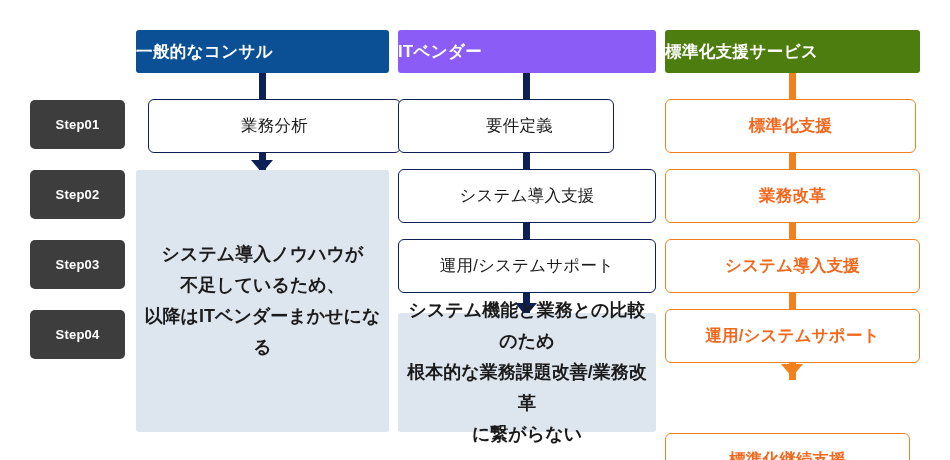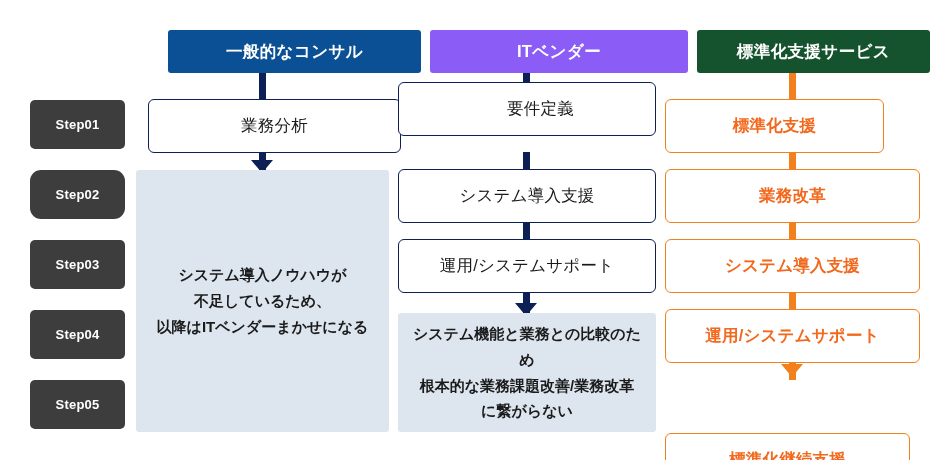--- a/index.html
+++ b/index.html
@@ -42,23 +42,22 @@
   .col-header {
     position: absolute;
     height: 43px;
     top: 30px;
     border-radius: 3px;
     color: #ffffff;
     font-size: 16.5px;
     font-weight: bold;
     display: flex;
     align-items: center;
-    justify-content: center;
+    justify-content: flex-start;
     letter-spacing: 0.4px;
-    margin-left: 32px;
   }
 
   
   .box {
     position: absolute;
     height: 54px;
     background: #ffffff;
     border-radius: 6px;
     display: flex;
     align-items: center;
@@ -81,21 +80,21 @@
   
   .callout {
     position: absolute;
     background: #dde5ef;
     border-radius: 3px;
     display: flex;
     align-items: center;
     justify-content: center;
     text-align: center;
     color: #1b1b1b;
-    font-size: 15px;
+    font-size: 18px;
     font-weight: bold;
     line-height: 1.72;
     box-sizing: border-box;
     padding: 16px 8px;
   }
   .callout .ctext { display: block; }
 
   
   .conn {
     position: absolute;
@@ -115,31 +114,28 @@
   .arrowhead.orange { border-top: 13px solid #f2801d; }
 </style>
 </head>
 <body>
 
 <div id="canvas">
 
   <div class="step-chip" style="top:100px;">
     <span>Step01</span>
   </div>
-  <div class="step-chip" style="top:170px;border-radius:11px;">
+  <div class="step-chip" style="top:170px;">
     <span>Step02</span>
   </div>
   <div class="step-chip" style="top:240px;justify-content:center;">
     <span>Step03</span>
   </div>
   <div class="step-chip" style="top:310px;">
     <span>Step04</span>
-  </div>
-  <div class="step-chip" style="top:380px;">
-    <span>Step05</span>
   </div>
 
   <div class="col-header" style="left:136px;width:253px;background:#0b5094;">
     <span>一般的なコンサル</span>
   </div>
 
   <div class="conn navy" style="left:259px;top:73px;height:28px;"></div>
 
   <div class="box blue" style="left:136px;top:99px;width:253px;margin-left:12px;">
     <span>業務分析</span>
@@ -155,21 +151,21 @@
       <span class="ctext">以降はITベンダーまかせになる</span>
     </div>
   </div>
 
   <div class="col-header" style="left:398px;width:258px;background:#8b5cf6;">
     <span>ITベンダー</span>
   </div>
 
   <div class="conn navy" style="left:523px;top:73px;height:28px;"></div>
 
-  <div class="box blue" style="left:398px;top:82px;width:258px;padding-left:27px;">
+  <div class="box blue" style="left:398px;top:99px;width:216px;padding-left:27px;">
     <span>要件定義</span>
   </div>
 
   <div class="conn navy" style="left:523px;top:152px;height:18px;"></div>
 
   <div class="box blue" style="left:398px;top:169px;width:258px;">
     <span>システム導入支援</span>
   </div>
 
   <div class="conn navy" style="left:523px;top:222px;height:18px;"></div>
@@ -182,27 +178,27 @@
   <div class="arrowhead navy" style="left:515px;top:303px;"></div>
 
   <div class="callout" style="left:398px;top:313px;width:258px;height:119px;">
     <div>
       <span class="ctext">システム機能と業務との比較のため</span>
       <span class="ctext">根本的な業務課題改善/業務改革</span>
       <span class="ctext">に繋がらない</span>
     </div>
   </div>
 
-  <div class="col-header" style="left:665px;width:233px;background:#14532d;">
+  <div class="col-header" style="left:665px;width:255px;background:#4d7c0f;">
     <span>標準化支援サービス</span>
   </div>
 
   <div class="conn orange" style="left:789px;top:73px;height:28px;"></div>
 
-  <div class="box orange" style="left:665px;top:99px;width:219px;">
+  <div class="box orange" style="left:665px;top:99px;width:251px;">
     <span>標準化支援</span>
   </div>
 
   <div class="conn orange" style="left:789px;top:152px;height:18px;"></div>
 
   <div class="box orange" style="left:665px;top:169px;width:255px;">
     <span>業務改革</span>
   </div>
 
   <div class="conn orange" style="left:789px;top:222px;height:18px;"></div>

